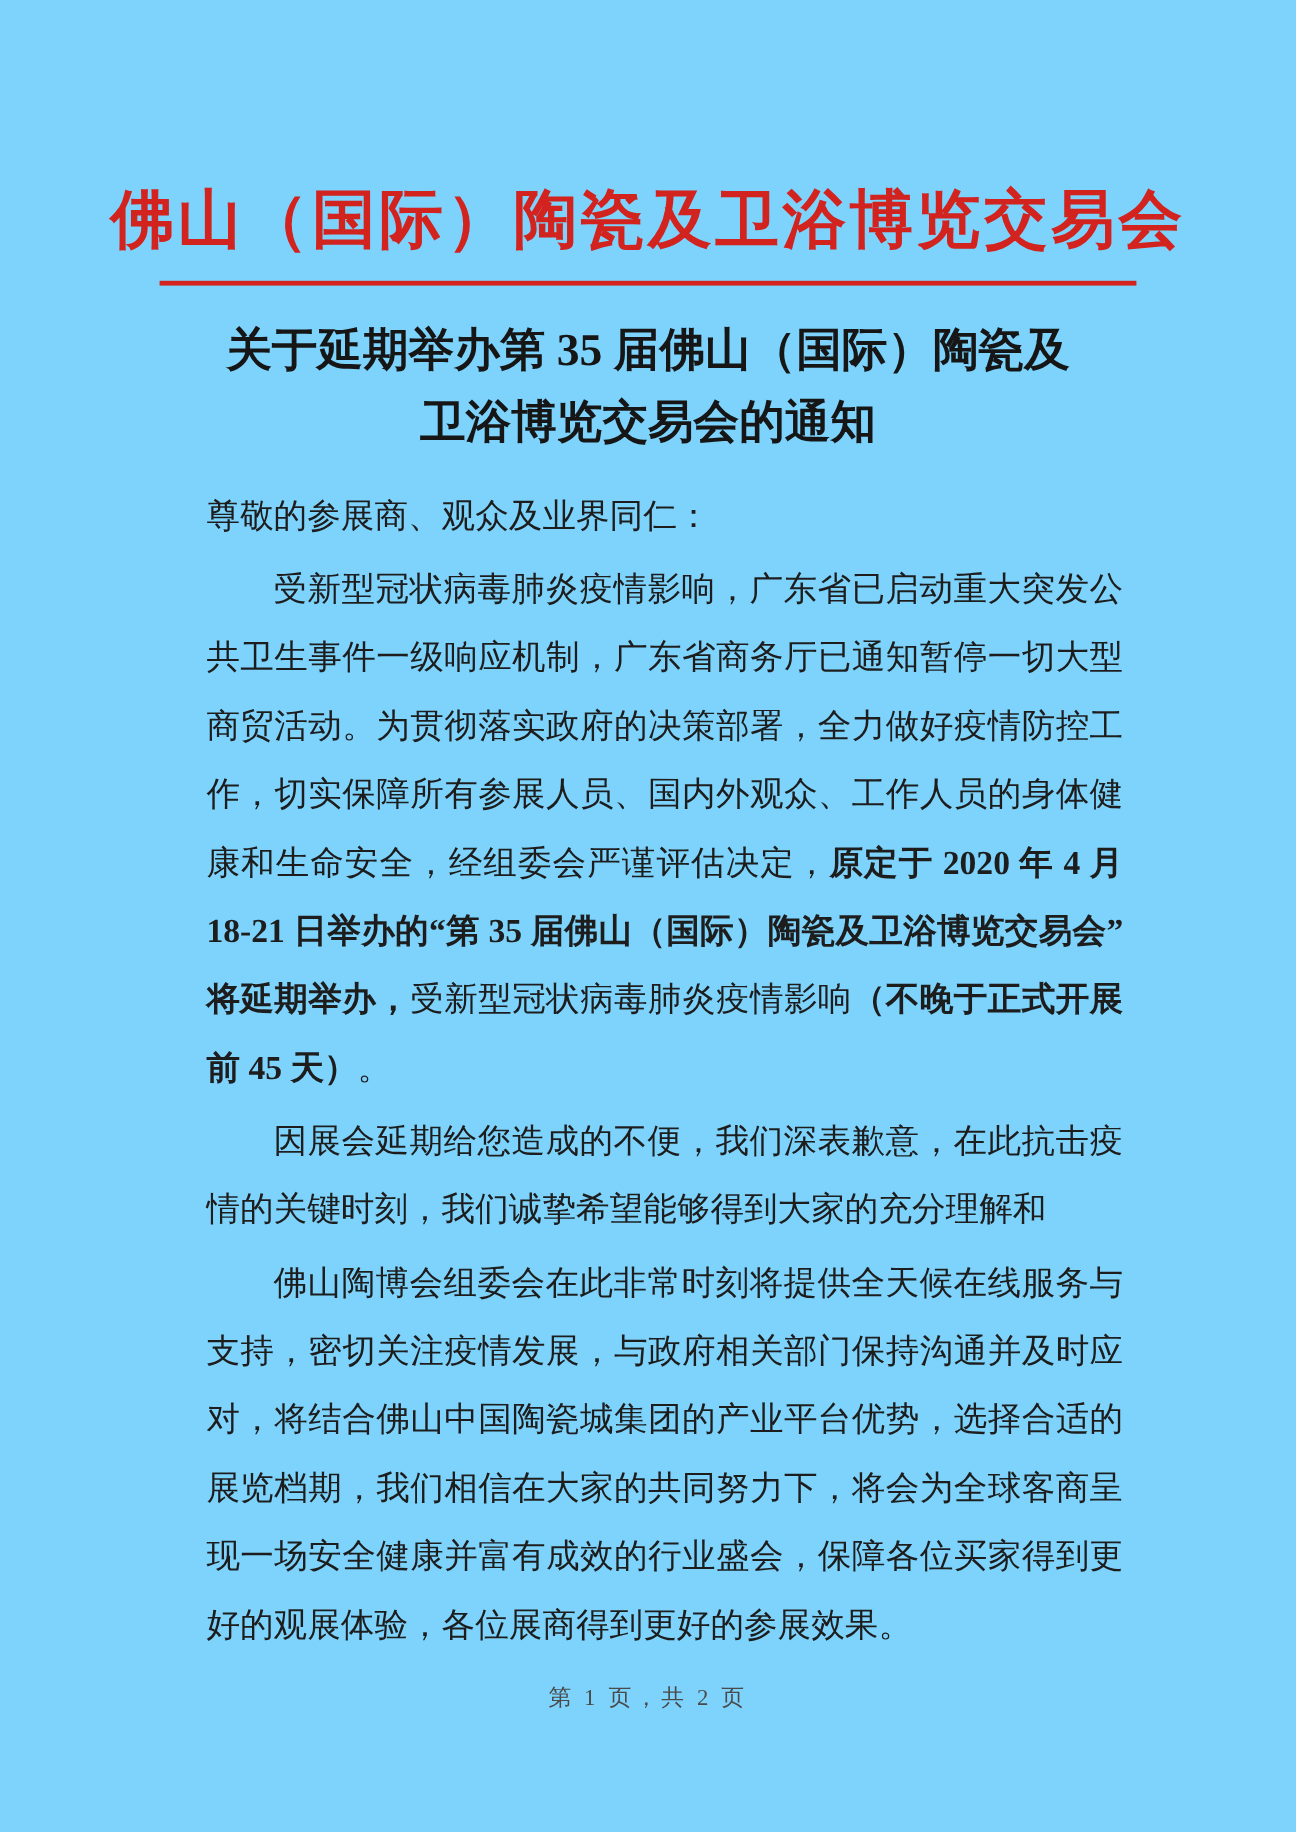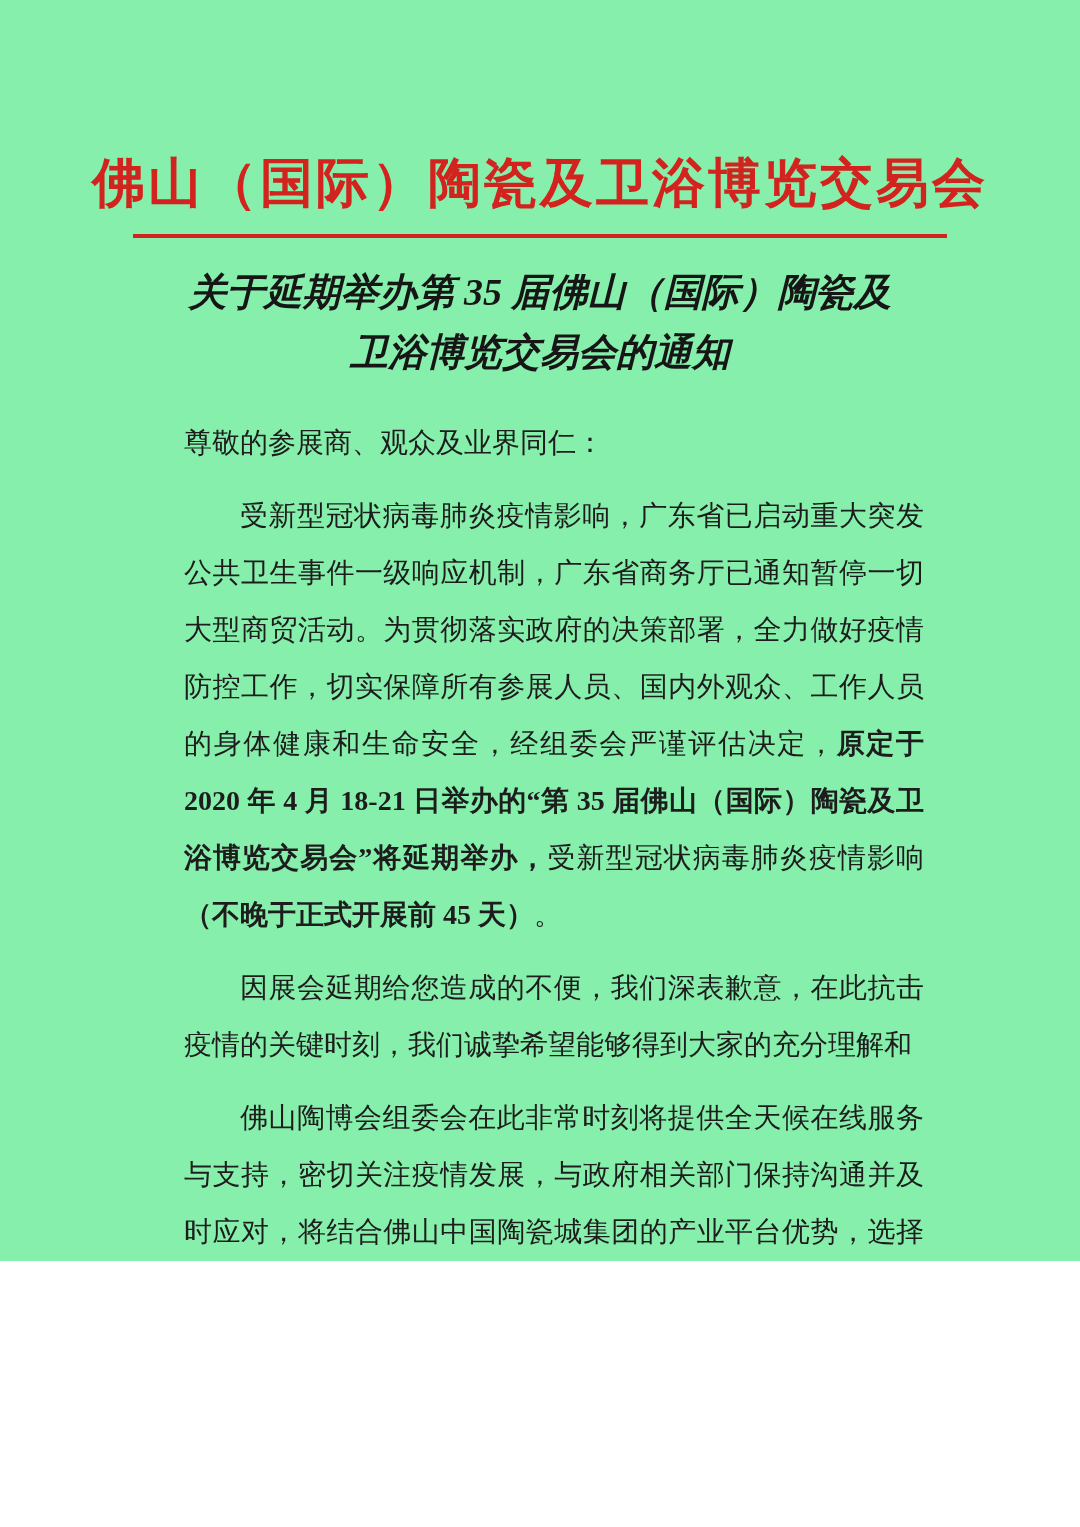--- a/index.html
+++ b/index.html
@@ -1,21 +1,21 @@
 <!DOCTYPE html>
 <html lang="zh" style="--accent-red: #d2231f;"><head>
 <meta charset="utf-8">
 <style>
   html, body { margin: 0; padding: 0; background: #ffffff; }
   .page {
     position: relative;
     width: 1080px;
-    height: 1261px;
+    height: 1527px;
     margin: 0 auto;
-    background: #86efac;
+    background: #7dd3fc;
     overflow: hidden;
     font-family: "Liberation Serif", "DejaVu Serif", serif;
   }
   .doc-title {
     position: absolute;
     top: 148px;
     left: 0;
     width: 100%;
     margin: 0;
     text-align: center;
@@ -38,33 +38,32 @@
     position: absolute;
     top: 262px;
     left: 60px;
     right: 60px;
     margin: 0;
     text-align: center;
     font-size: 38px;
     line-height: 60px;
     font-weight: 700;
     color: #161616;
-    font-style: italic;
   }
   .doc-body {
     position: absolute;
     top: 398px;
     left: 168px;
     width: 772px;
     font-size: 28px;
     line-height: 57px;
     color: #1d1d1d;
     text-align: justify;
   }
-  .doc-body p { margin: 16px; }
+  .doc-body p { margin: 4px; }
   .doc-body p.indent { text-indent: 2em; }
   .doc-body .b { font-weight: 700; }
   .page-footer {
     position: absolute;
     top: 1402px;
     left: 0;
     width: 100%;
     text-align: center;
     font-size: 19px;
     letter-spacing: 3px;

